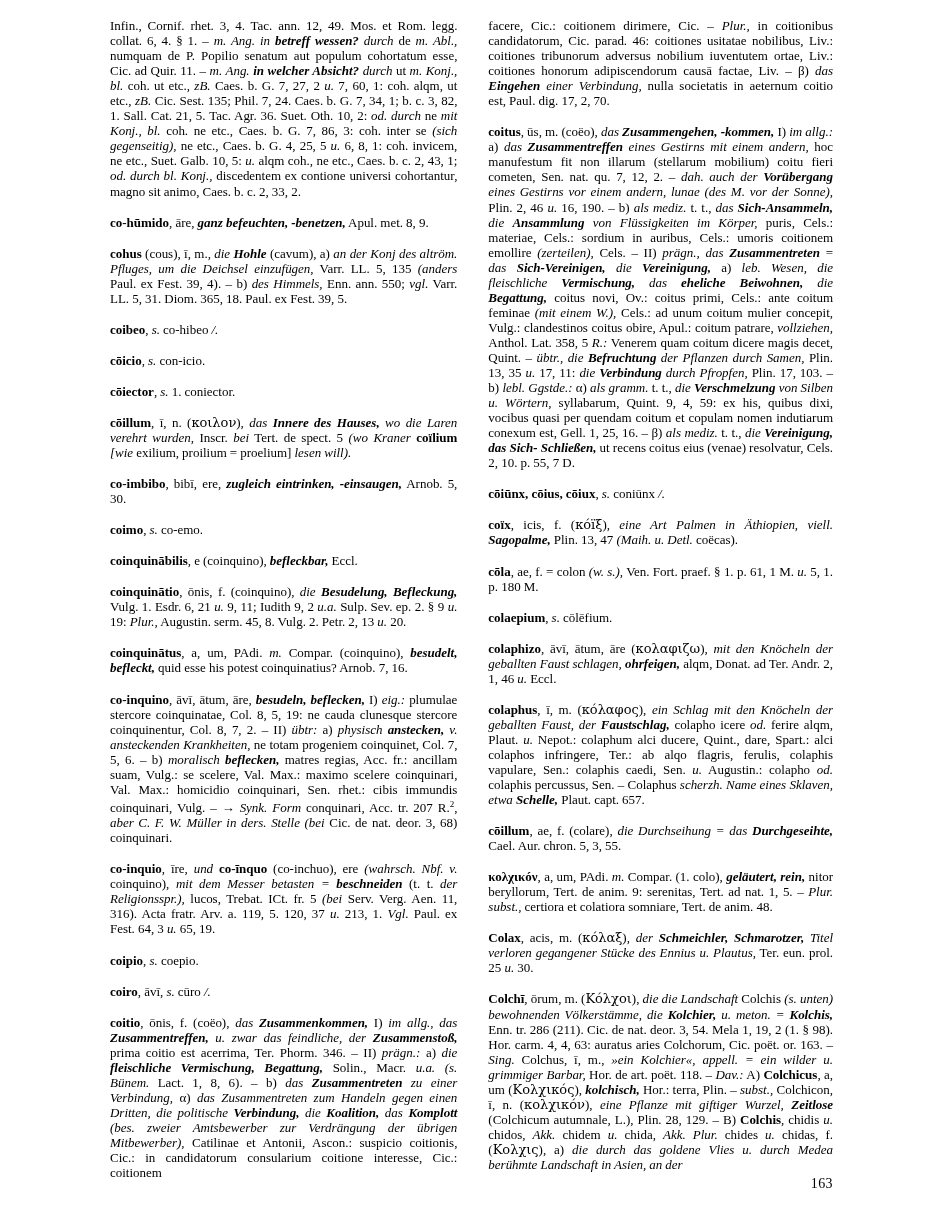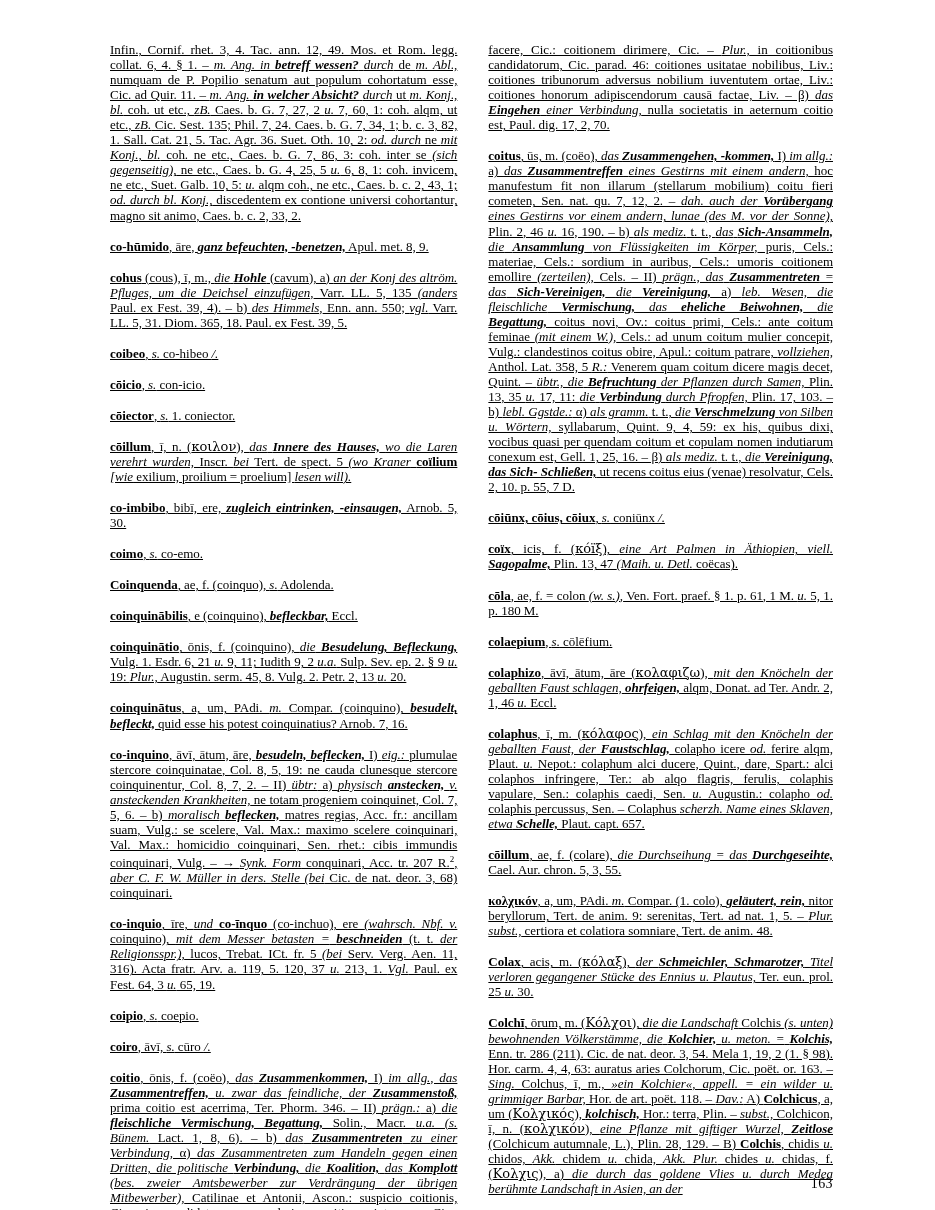--- a/index.html
+++ b/index.html
@@ -15,22 +15,21 @@
     color: #000000;
     position: relative;
     overflow: hidden;
   }
   .page {
     position: absolute;
     left: 0; top: 0;
     width: 857px;
     height: 1210px;
     box-sizing: border-box;
-    padding: 42px 24px 0 24px;
-    text-decoration: underline;
+    padding: 18px 24px 0 24px;
   }
   .columns {
     display: flex;
     flex-direction: row;
     gap: 0px;
     width: 100%;
   }
   .col {
     width: 389px;
     box-sizing: border-box;
@@ -78,21 +77,20 @@
     <div class="col left" id="left-col">
         <p class="entry">Infin., Cornif. rhet. 3, 4. Tac. ann. 12, 49. Mos. et Rom. legg. collat. 6, 4. § 1. – <i>m. Ang. in</i> <span class="bi">betreff wessen?</span> <i>durch</i> de <i>m. Abl.,</i> numquam de P. Popilio senatum aut populum cohortatum esse, Cic. ad Quir. 11. – <i>m. Ang.</i> <span class="bi">in welcher Absicht?</span> <i>durch</i> ut <i>m. Konj., bl.</i> coh. ut etc., <i>zB.</i> Caes. b. G. 7, 27, 2 <i>u.</i> 7, 60, 1: coh. alqm, ut etc., <i>zB.</i> Cic. Sest. 135; Phil. 7, 24. Caes. b. G. 7, 34, 1; b. c. 3, 82, 1. Sall. Cat. 21, 5. Tac. Agr. 36. Suet. Oth. 10, 2: <i>od. durch</i> ne <i>mit Konj., bl.</i> coh. ne etc., Caes. b. G. 7, 86, 3: coh. inter se <i>(sich gegenseitig),</i> ne etc., Caes. b. G. 4, 25, 5 <i>u.</i> 6, 8, 1: coh. invicem, ne etc., Suet. Galb. 10, 5: <i>u.</i> alqm coh., ne etc., Caes. b. c. 2, 43, 1; <i>od. durch bl. Konj.,</i> discedentem ex contione universi cohortantur, magno sit animo, Caes. b. c. 2, 33, 2.</p>
         <p class="entry"><b>co-hūmido</b>, āre, <span class="bi">ganz befeuchten, -benetzen,</span> Apul. met. 8, 9.</p>
         <p class="entry"><b>cohus</b> (cous), ī, m., <i>die</i> <span class="bi">Hohle</span> (cavum), a) <i>an der Konj des altröm. Pfluges, um die Deichsel einzufügen,</i> Varr. LL. 5, 135 <i>(anders</i> Paul. ex Fest. 39, 4). – b) <i>des Himmels,</i> Enn. ann. 550; <i>vgl.</i> Varr. LL. 5, 31. Diom. 365, 18. Paul. ex Fest. 39, 5.</p>
         <p class="entry"><b>coibeo</b>, <i>s.</i> co-hibeo <i>/.</i></p>
         <p class="entry"><b>cōicio</b>, <i>s.</i> con-icio.</p>
         <p class="entry"><b>cōiector</b>, <i>s.</i> 1. coniector.</p>
         <p class="entry"><b>cōillum</b>, ī, n. (<span class="gr">κοιλον</span>), <i>das</i> <span class="bi">Innere des Hauses,</span> <i>wo die Laren verehrt wurden,</i> Inscr. <i>bei</i> Tert. de spect. 5 <i>(wo Kraner</i> <b>coïlium</b> <i>[wie</i> exilium, proilium = proelium] <i>lesen will).</i></p>
         <p class="entry"><b>co-imbibo</b>, bibī, ere, <span class="bi">zugleich eintrinken, -einsaugen,</span> Arnob. 5, 30.</p>
         <p class="entry"><b>coimo</b>, <i>s.</i> co-emo.</p>
-        <p class="entry"><b>Coinquenda</b>, ae, f. (coinquo), <i>s.</i> Adolenda.</p>
         <p class="entry"><b>coinquinābilis</b>, e (coinquino), <span class="bi">befleckbar,</span> Eccl.</p>
         <p class="entry"><b>coinquinātio</b>, ōnis, f. (coinquino), <i>die</i> <span class="bi">Besudelung, Befleckung,</span> Vulg. 1. Esdr. 6, 21 <i>u.</i> 9, 11; Iudith 9, 2 <i>u.a.</i> Sulp. Sev. ep. 2. § 9 <i>u.</i> 19: <i>Plur.,</i> Augustin. serm. 45, 8. Vulg. 2. Petr. 2, 13 <i>u.</i> 20.</p>
         <p class="entry"><b>coinquinātus</b>, a, um, PAdi. <i>m.</i> Compar. (coinquino), <span class="bi">besudelt, befleckt,</span> quid esse his potest coinquinatius? Arnob. 7, 16.</p>
         <p class="entry"><b>co-inquino</b>, āvī, ātum, āre, <span class="bi">besudeln, beflecken,</span> I) <i>eig.:</i> plumulae stercore coinquinatae, Col. 8, 5, 19: ne cauda clunesque stercore coinquinentur, Col. 8, 7, 2. – II) <i>übtr:</i> a) <i>physisch</i> <span class="bi">anstecken,</span> <i>v. ansteckenden Krankheiten,</i> ne totam progeniem coinquinet, Col. 7, 5, 6. – b) <i>moralisch</i> <span class="bi">beflecken,</span> matres regias, Acc. fr.: ancillam suam, Vulg.: se scelere, Val. Max.: maximo scelere coinquinari, Val. Max.: homicidio coinquinari, Sen. rhet.: cibis immundis coinquinari, Vulg. – → <i>Synk. Form</i> conquinari, Acc. tr. 207 R.<span class="sup">2</span>, <i>aber C. F. W. Müller in ders. Stelle (bei</i> Cic. de nat. deor. 3, 68) coinquinari.</p>
         <p class="entry"><b>co-inquio</b>, īre, <i>und</i> <b>co-īnquo</b> (co-inchuo), ere <i>(wahrsch. Nbf. v.</i> coinquino), <i>mit dem Messer betasten =</i> <span class="bi">beschneiden</span> (t. t. <i>der Religionsspr.),</i> lucos, Trebat. ICt. fr. 5 <i>(bei</i> Serv. Verg. Aen. 11, 316). Acta fratr. Arv. a. 119, 5. 120, 37 <i>u.</i> 213, 1. <i>Vgl.</i> Paul. ex Fest. 64, 3 <i>u.</i> 65, 19.</p>
         <p class="entry"><b>coipio</b>, <i>s.</i> coepio.</p>
         <p class="entry"><b>coiro</b>, āvī, <i>s.</i> cūro <i>/.</i></p>
         <p class="entry"><b>coitio</b>, ōnis, f. (coëo), <i>das</i> <span class="bi">Zusammenkommen,</span> I) <i>im allg., das</i> <span class="bi">Zusammentreffen,</span> <i>u. zwar das feindliche, der</i> <span class="bi">Zusammenstoß,</span> prima coitio est acerrima, Ter. Phorm. 346. – II) <i>prägn.:</i> a) <i>die</i> <span class="bi">fleischliche Vermischung, Begattung,</span> Solin., Macr. <i>u.a. (s. Bünem.</i> Lact. 1, 8, 6). – b) <i>das</i> <span class="bi">Zusammentreten</span> <i>zu einer Verbindung,</i> α) <i>das Zusammentreten zum Handeln gegen einen Dritten, die politische</i> <span class="bi">Verbindung,</span> <i>die</i> <span class="bi">Koalition,</span> <i>das</i> <span class="bi">Komplott</span> <i>(bes. zweier Amtsbewerber zur Verdrängung der übrigen Mitbewerber),</i> Catilinae et Antonii, Ascon.: suspicio coitionis, Cic.: in candidatorum consularium coitione interesse, Cic.: coitionem</p>
       </div>
 

